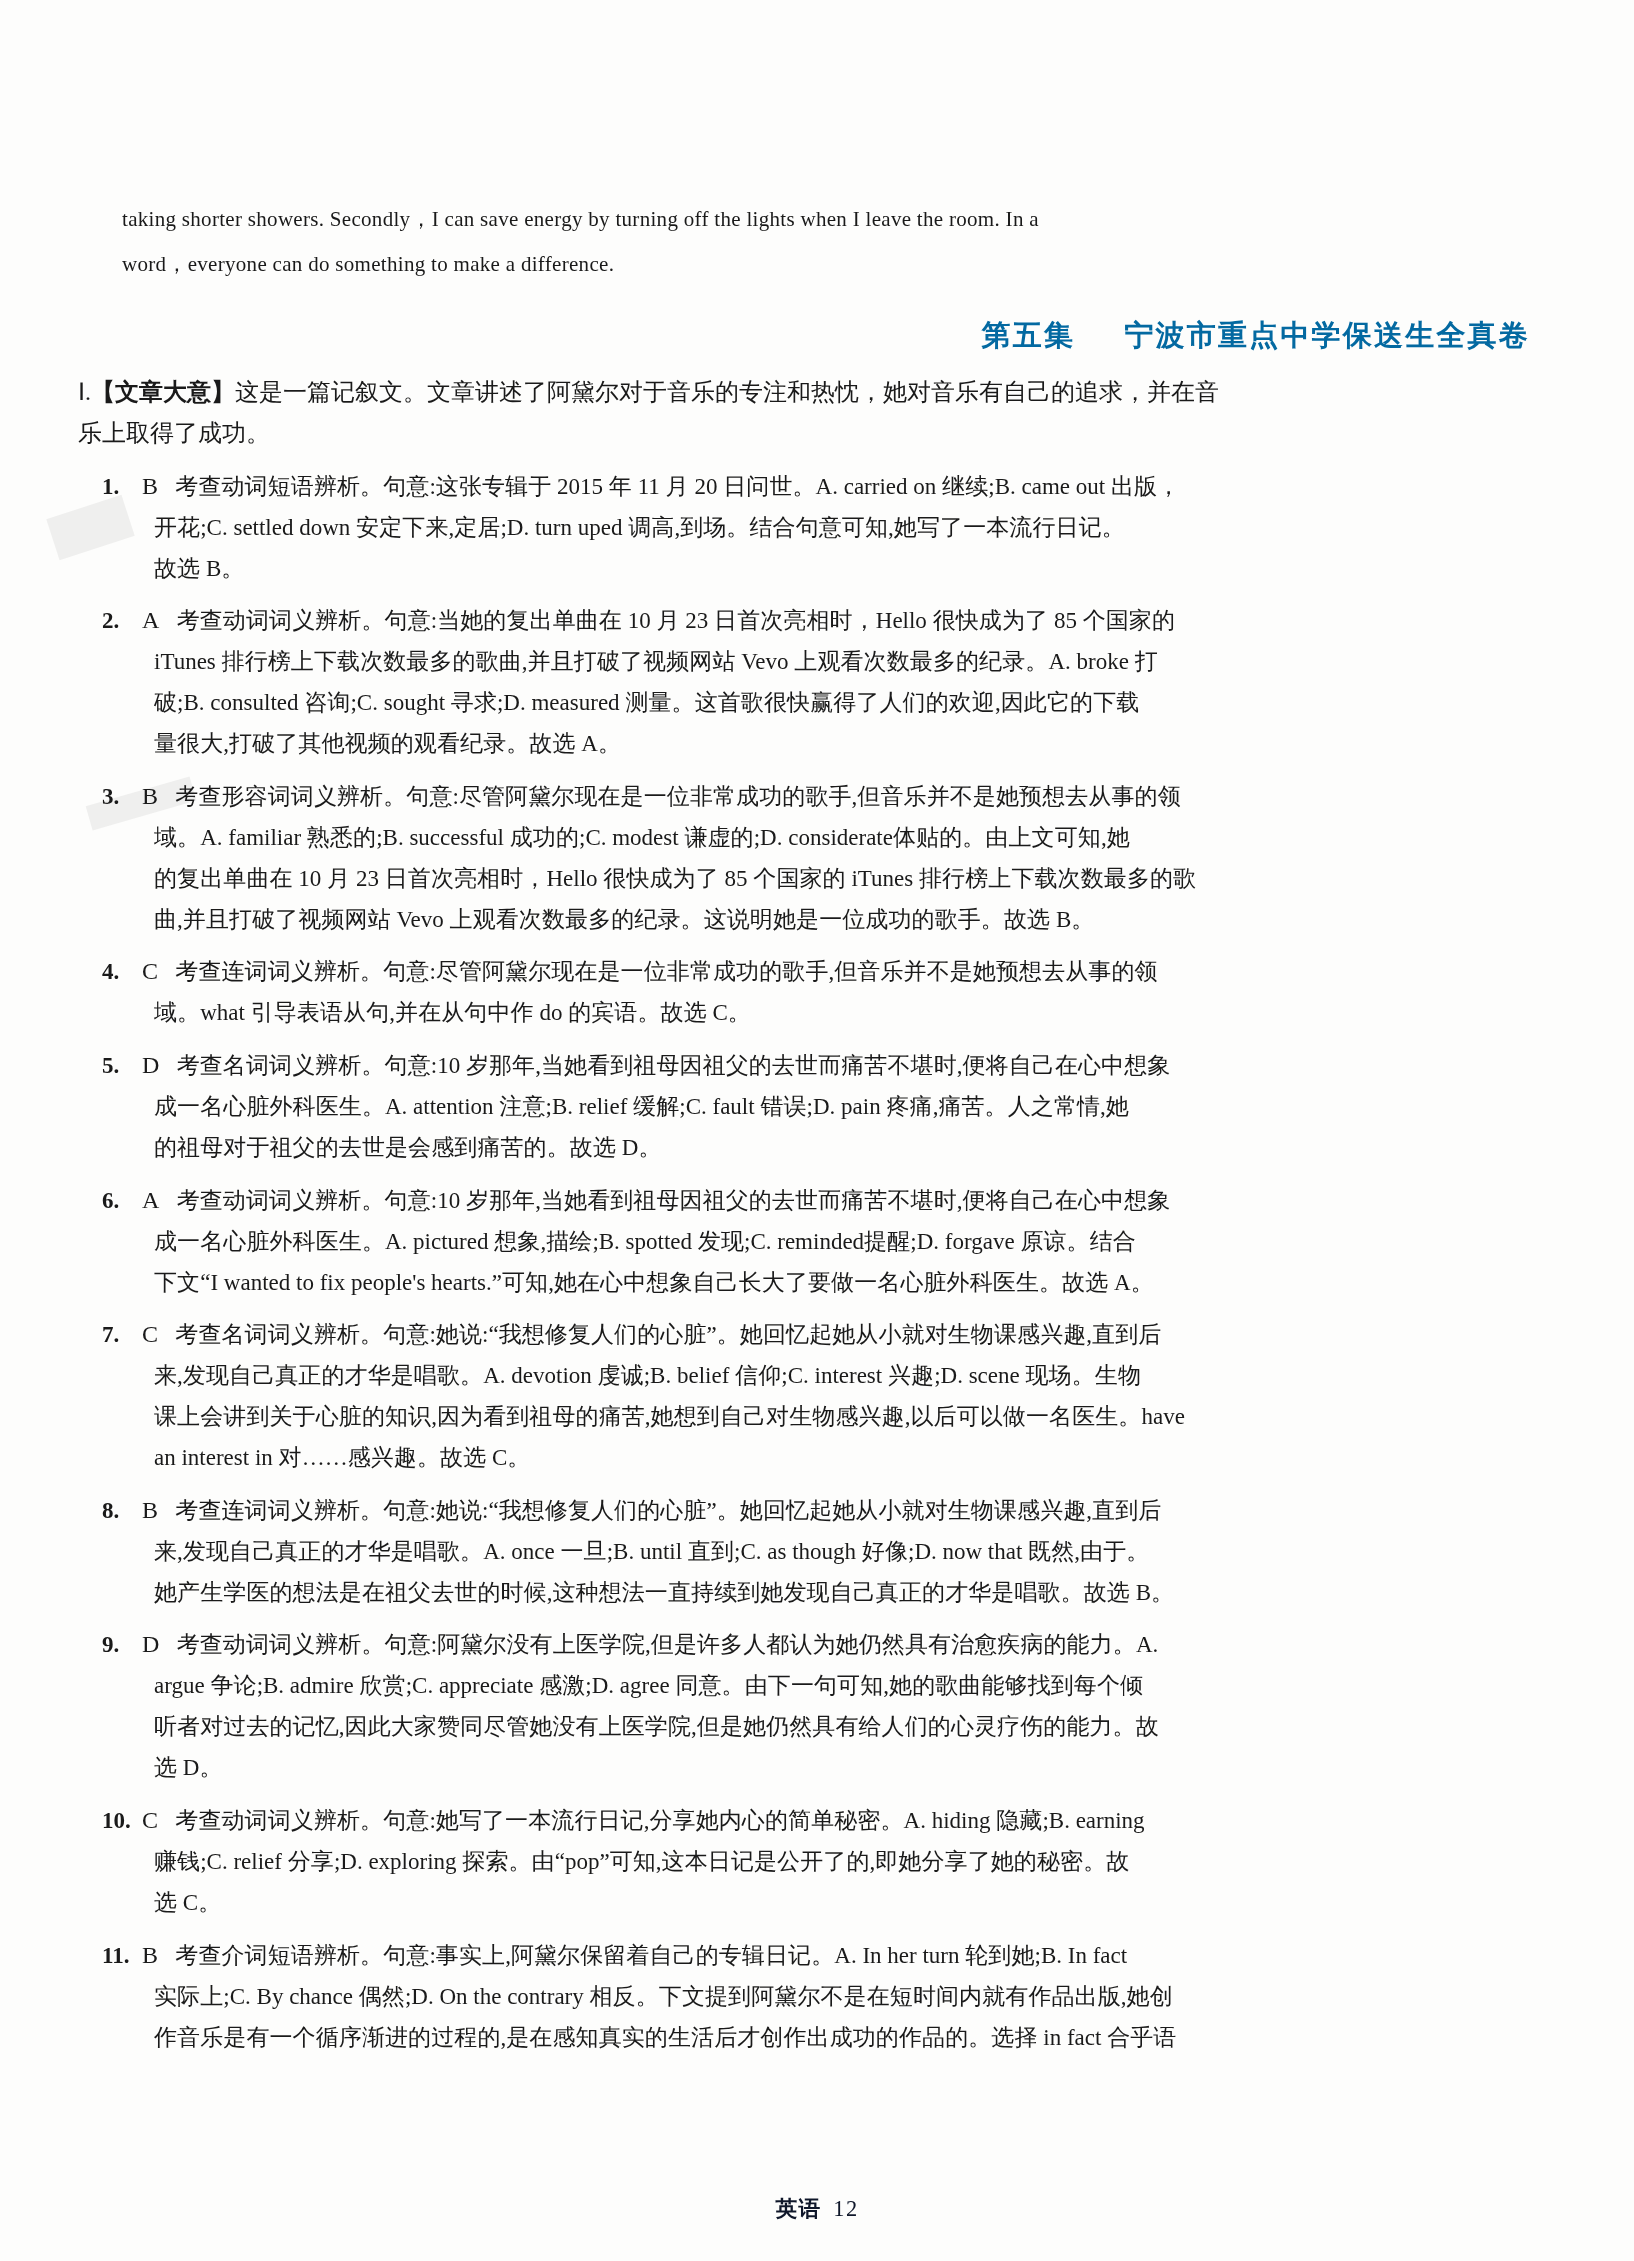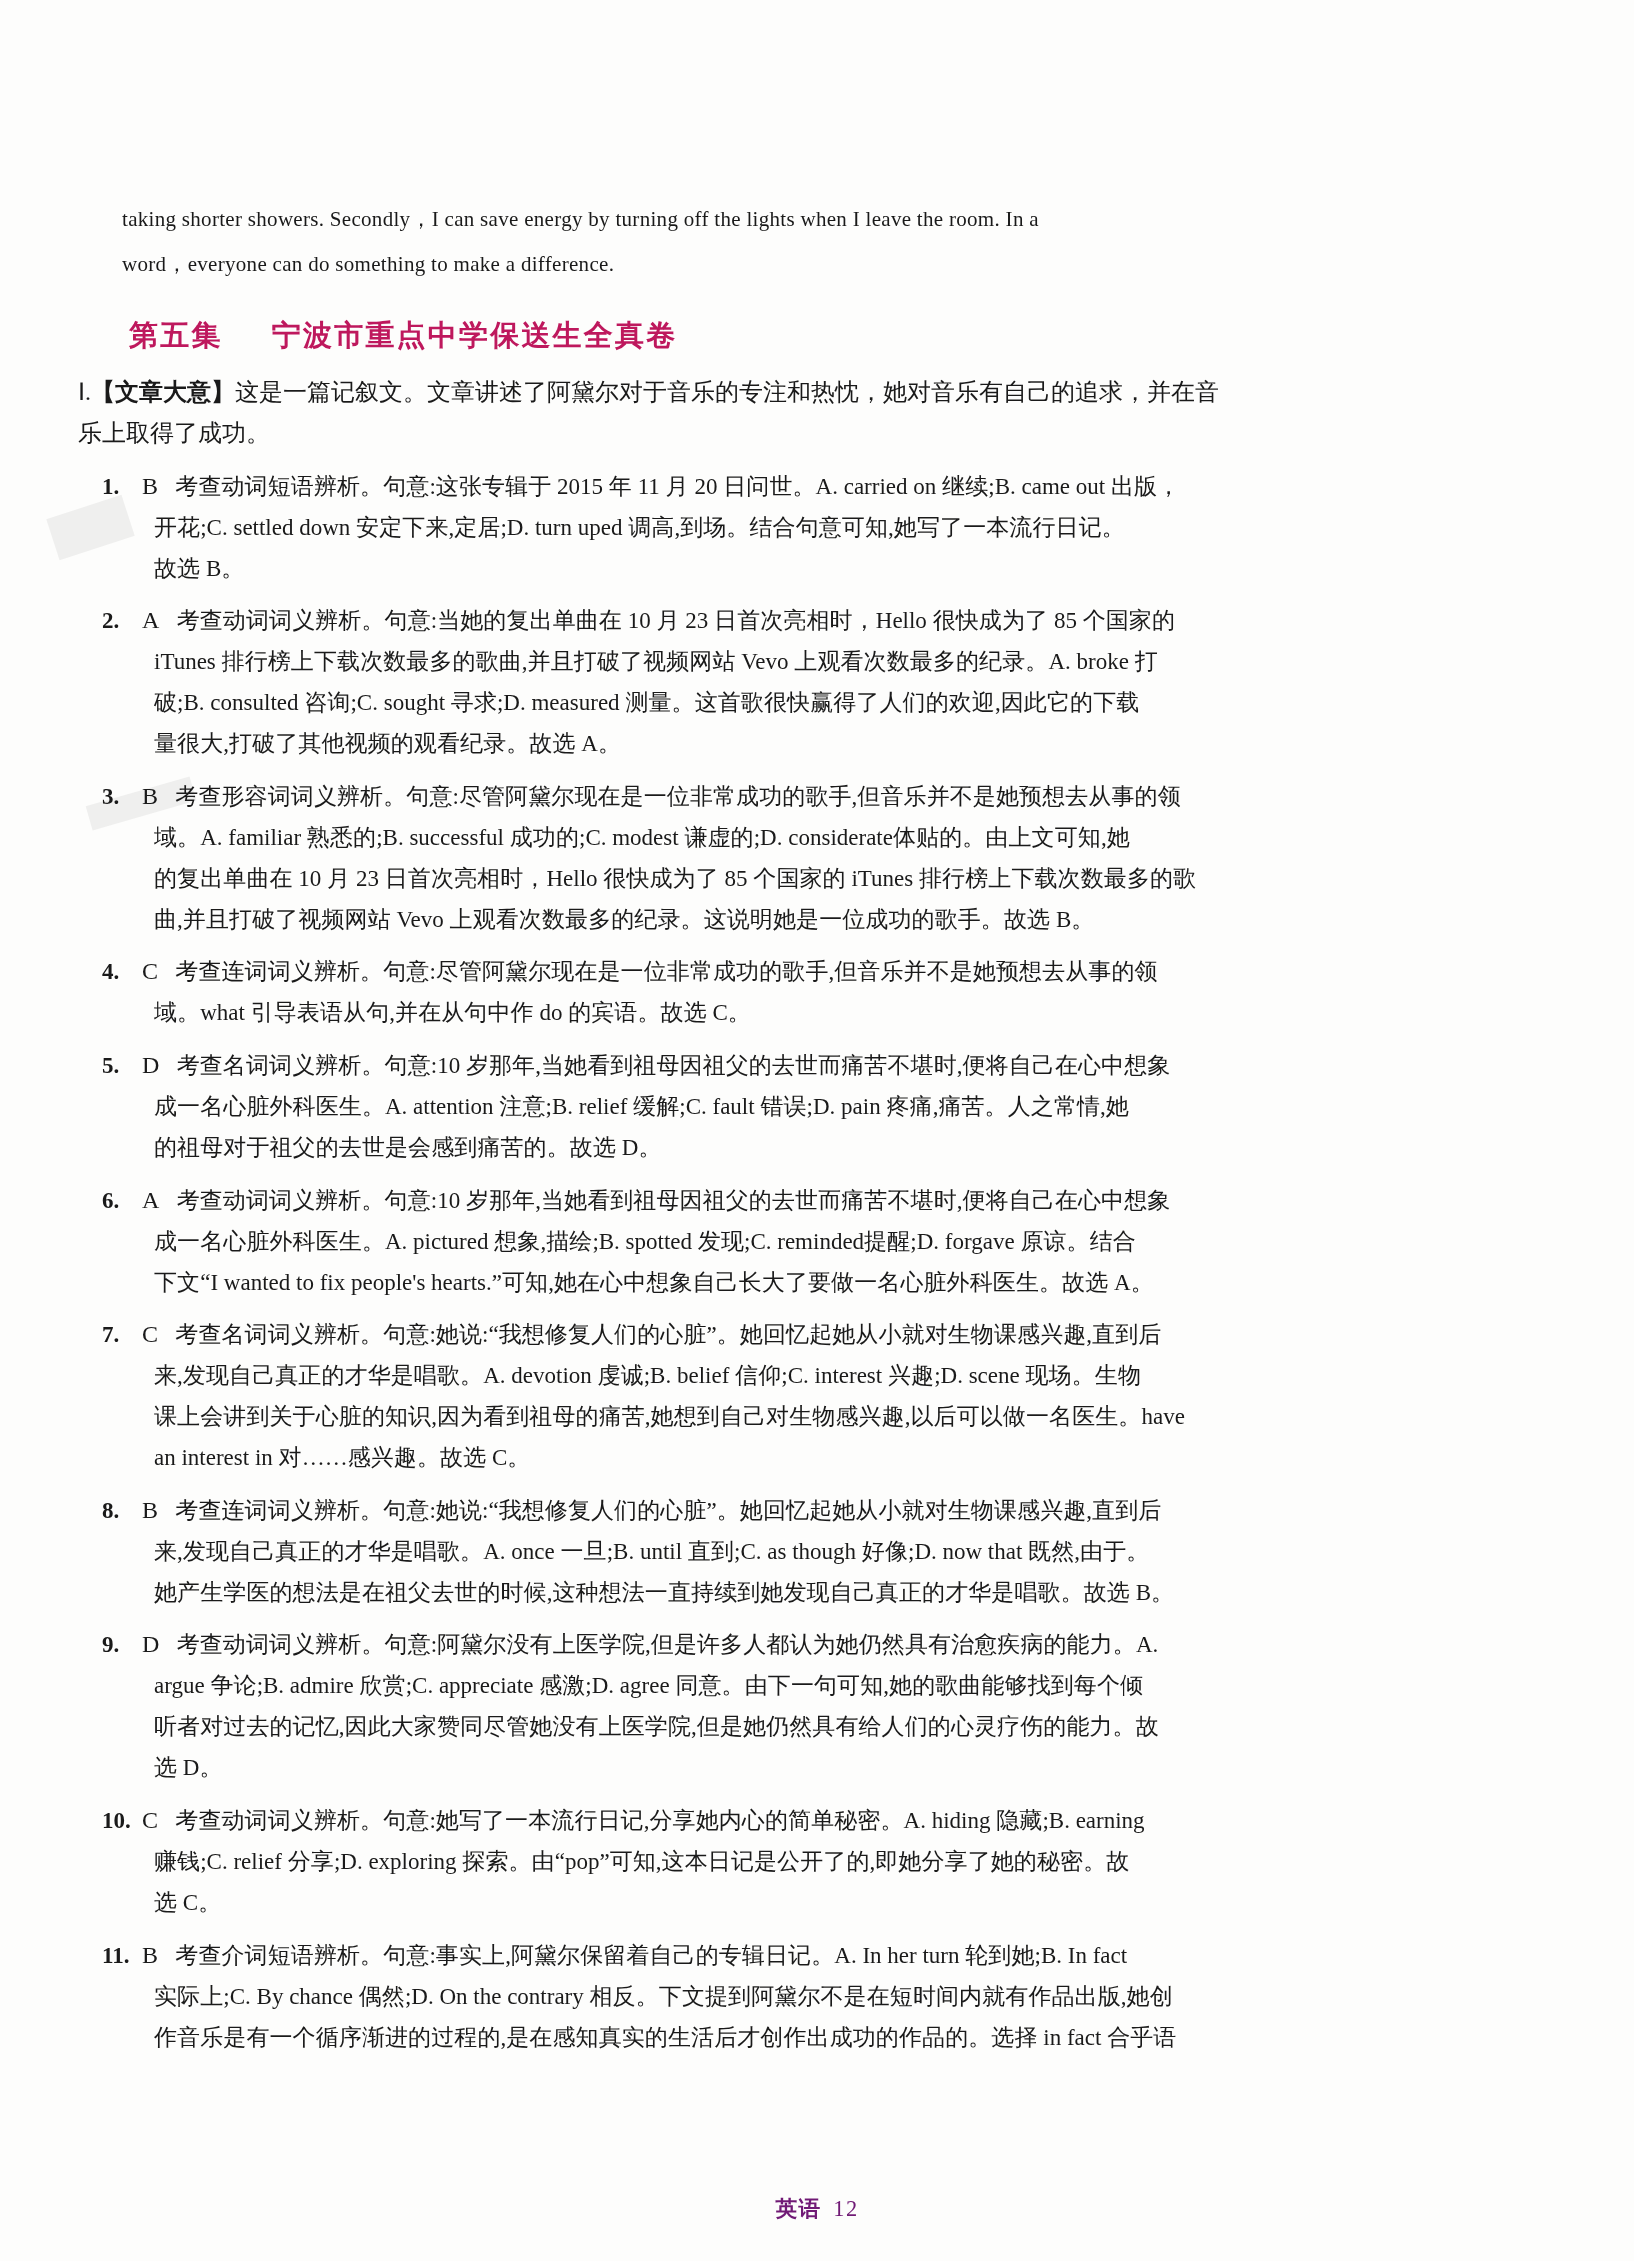--- a/index.html
+++ b/index.html
@@ -40,26 +40,26 @@
     margin-left: 44px;
   }
   .carry-over .ln {
     display: block;
     white-space: nowrap;
   }
 
   
   .section-title {
     margin-top: 29px;
-    text-align: left;
+    text-align: right;
     font-family: "DejaVu Sans", "Liberation Sans", sans-serif;
     font-weight: bold;
     font-size: 29px;
     letter-spacing: 2.2px;
-    color: #be185d;
+    color: #0369a1;
     padding-left: 51px;
   }
   .section-title .gap {
     display: inline-block;
     width: 24.6px;
   }
 
   
   .intro {
     margin-top: 16px;
@@ -128,21 +128,21 @@
     right: 0;
     bottom: 38px;
     text-align: center;
   }
   .footer .inner {
     display: inline-block;
     font-family: "DejaVu Sans", "Liberation Sans", sans-serif;
     font-size: 21.7px;
     font-weight: bold;
     letter-spacing: 1.4px;
-    color: #701a75;
+    color: #0f172a;
   }
   .footer .pg {
     font-family: "Liberation Serif", serif;
     font-weight: normal;
     margin-left: 11.6px;
     font-size: 22.4px;
   }
 
   
   .smudge {

